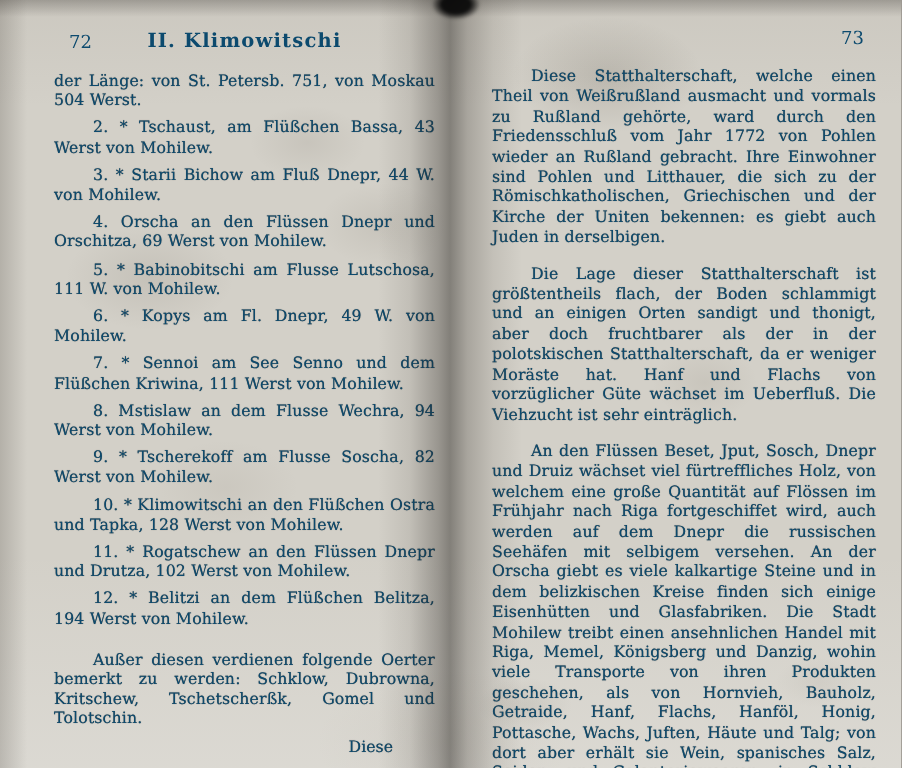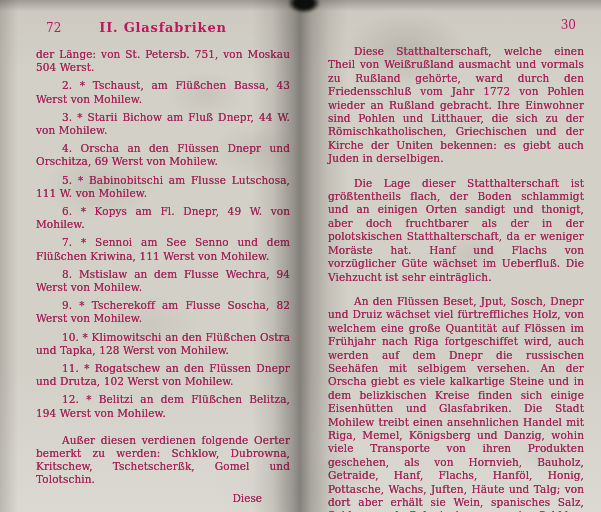--- a/index.html
+++ b/index.html
@@ -1,20 +1,20 @@
 <!DOCTYPE html>
 <html><head>
 <meta charset="utf-8">
 <style>
   html,body{margin:0;padding:0;background:#7a7770;}
   .scan{
     position:relative;width:601px;height:512px;overflow:hidden;
     background:#d3d0c8;
     font-family:"DejaVu Serif", serif;
-    color:#be185d;
+    color:#0c4a6e;
   }
   
   .texture{
     position:absolute;inset:0;pointer-events:none;
     background:
       linear-gradient(180deg, rgba(40,36,32,0.28), rgba(40,36,32,0) 2.2%),
       linear-gradient(90deg, rgba(70,65,58,0.22), rgba(70,65,58,0) 3%),
       linear-gradient(180deg, rgba(120,112,100,0.08), rgba(120,112,100,0) 14%, rgba(236,235,231,0) 72%, rgba(238,237,234,0.30) 100%),
       radial-gradient(ellipse 90px 55px at 405px 50px, rgba(85,78,66,0.18), transparent 70%),
       radial-gradient(ellipse 80px 50px at 100px 185px, rgba(100,92,80,0.13), transparent 70%),
@@ -59,21 +59,21 @@
 </head>
 <body>
 
 <main class="scan">
 
   <div class="texture"></div>
 
   <section class="page page-left">
     <div class="header">
       <span class="pagenum">72</span>
-      <span>II. Glasfabriken</span>
+      <span>II. Klimowitschi</span>
     </div>
     <div class="body">
       <p class="flush">der Länge: von St. Petersb. 751, von Moskau 504 Werst.</p>
       <p>2. * Tschaust, am Flüßchen Bassa, 43 Werst von Mohilew.</p>
       <p>3. * Starii Bichow am Fluß Dnepr, 44 W. von Mohilew.</p>
       <p>4. Orscha an den Flüssen Dnepr und Orschitza, 69 Werst von Mohilew.</p>
       <p>5. * Babinobitschi am Flusse Lutschosa, 111 W. von Mohilew.</p>
       <p>6. * Kopys am Fl. Dnepr, 49 W. von Mohilew.</p>
       <p>7. * Sennoi am See Senno und dem Flüßchen Kriwina, 111 Werst von Mohilew.</p>
       <p>8. Mstislaw an dem Flusse Wechra, 94 Werst von Mohilew.</p>
@@ -81,21 +81,21 @@
       <p>10. * Klimowitschi an den Flüßchen Ostra und Tapka, 128 Werst von Mohilew.</p>
       <p>11. * Rogatschew an den Flüssen Dnepr und Drutza, 102 Werst von Mohilew.</p>
       <p>12. * Belitzi an dem Flüßchen Belitza, 194 Werst von Mohilew.</p>
       <p class="gap-top">Außer diesen verdienen folgende Oerter bemerkt zu werden: Schklow, Dubrowna, Kritschew, Tschetscherßk, Gomel und Tolotschin.</p>
       <div class="catchword">Diese</div>
     </div>
   </section>
 
   <section class="page page-right">
     <div class="header">
-      <span class="pagenum">30</span>
+      <span class="pagenum">73</span>
     </div>
     <div class="body">
       <p>Diese Statthalterschaft, welche einen Theil von Weißrußland ausmacht und vormals zu Rußland gehörte, ward durch den Friedensschluß vom Jahr 1772 von Pohlen wieder an Rußland gebracht. Ihre Einwohner sind Pohlen und Litthauer, die sich zu der Römischkatholischen, Griechischen und der Kirche der Uniten bekennen: es giebt auch Juden in derselbigen.</p>
       <p>Die Lage dieser Statthalterschaft ist größtentheils flach, der Boden schlammigt und an einigen Orten sandigt und thonigt, aber doch fruchtbarer als der in der polotskischen Statthalterschaft, da er weniger Moräste hat. Hanf und Flachs von vorzüglicher Güte wächset im Ueberfluß. Die Viehzucht ist sehr einträglich.</p>
       <p>An den Flüssen Beset, Jput, Sosch, Dnepr und Druiz wächset viel fürtreffliches Holz, von welchem eine große Quantität auf Flössen im Frühjahr nach Riga fortgeschiffet wird, auch werden auf dem Dnepr die russischen Seehäfen mit selbigem versehen. An der Orscha giebt es viele kalkartige Steine und in dem belizkischen Kreise finden sich einige Eisenhütten und Glasfabriken. Die Stadt Mohilew treibt einen ansehnlichen Handel mit Riga, Memel, Königsberg und Danzig, wohin viele Transporte von ihren Produkten geschehen, als von Hornvieh, Bauholz, Getraide, Hanf, Flachs, Hanföl, Honig, Pottasche, Wachs, Juften, Häute und Talg; von dort aber erhält sie Wein, spanisches Salz, Seiden- und Galanteriewaaren: in Schklow wird gleichfalls ein ansehnlicher Handel</p>
     </div>
 
   </section>
 
   <div class="fold"></div>

